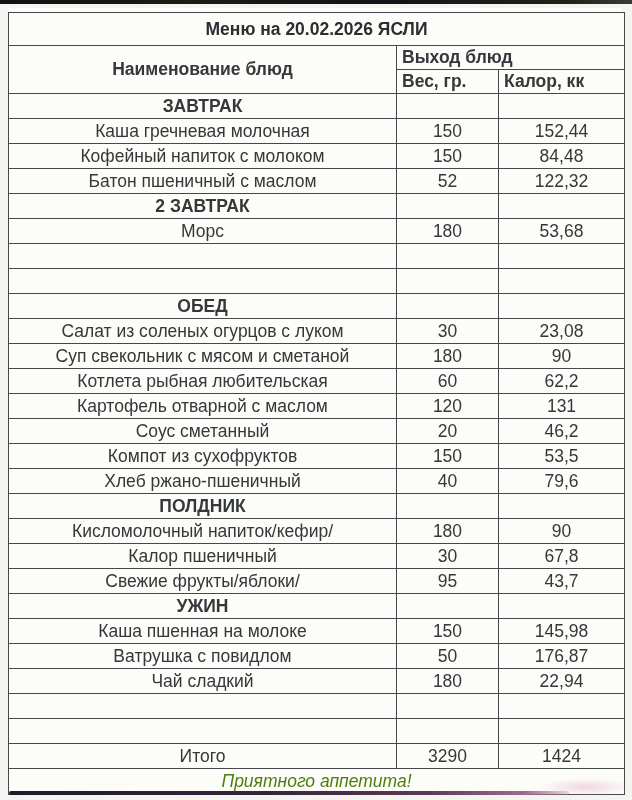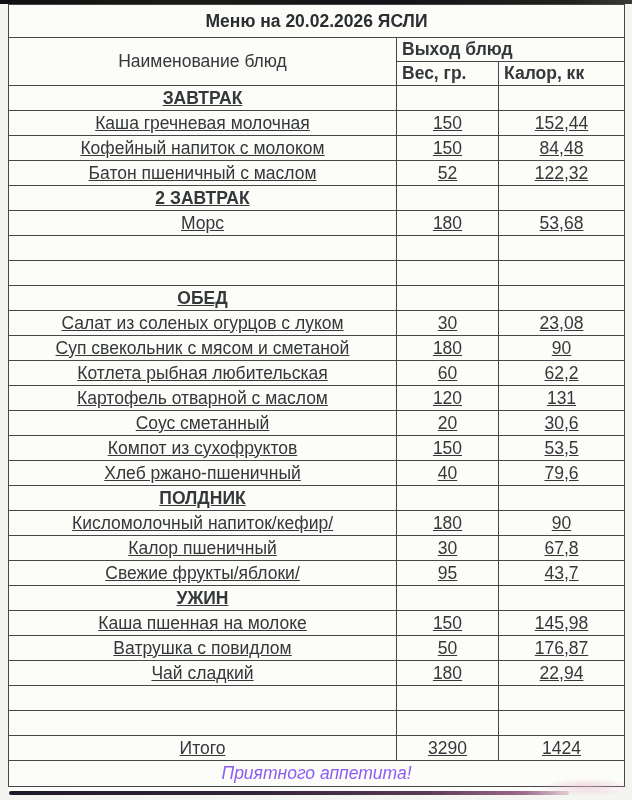--- a/index.html
+++ b/index.html
@@ -12,48 +12,48 @@
   .scan-top-line{
     position:absolute;top:0;left:0;width:632px;height:4px;
     background:linear-gradient(90deg,#101012,#1d1b15 30%,#121218 60%,#24211c 90%,#3a3a36);
   }
   .paper{
     position:absolute;top:8px;left:8px;width:614px;height:783px;
     background:#fcfcf9;
   }
   table.menu{
     border-collapse:collapse;table-layout:fixed;
-    width:616px;position:absolute;top:4px;left:8px;
+    width:616px;position:absolute;top:12px;left:8px;
     background:#fcfcf9;
   }
   table.menu td{
     border:1.6px solid #46474c;
     padding:0 5px;
     vertical-align:middle;
     font-size:17.5px;
     overflow:hidden;white-space:nowrap;
   }
   td.title-cell{
     height:32px;text-align:center;font-weight:bold;font-size:23px;color:#2a2e31;
   }
   td.name-header{
-    text-align:center;font-weight:normal;font-size:17.5px;margin-left:7px;
+    text-align:center;font-weight:bold;font-size:17.5px;margin-left:7px;
   }
   td.output-header{
     height:23px;text-align:left;font-weight:bold;font-size:17.5px;
   }
   td.sub-header{
     height:23px;text-align:left;font-weight:bold;font-size:17.5px;
   }
-  tbody#menu-body tr{height:25px;text-decoration:underline;}
+  tbody#menu-body tr{height:25px;}
   td.c-name{text-align:center;}
   td.c-name.section{text-align:center;font-weight:bold;}
   td.c-num{text-align:center;padding-right:6px;}
   td.footer-cell{
-    height:25px;text-align:center;font-style:italic;font-size:18.5px;color:#8b5cf6;
+    height:25px;text-align:center;font-style:italic;font-size:18.5px;color:#4d7c0f;
   }
   .scan-bottom-line{
     position:absolute;top:791px;left:9px;width:560px;height:3.5px;border-radius:2px;
     background:linear-gradient(90deg,#201a28,#33243a 45%,#5c3a56 75%,#a06a8d 92%,rgba(190,140,165,.35));
     filter:blur(.3px);
   }
   .scan-pink-smudge{
     position:absolute;top:778px;left:540px;width:92px;height:18px;border-radius:50%;
     background:radial-gradient(ellipse at center, rgba(228,186,200,.55), rgba(228,186,200,0) 70%);
   }
@@ -145,21 +145,21 @@
         <td class="c-num">62,2</td>
       </tr>
       <tr>
         <td class="c-name">Картофель отварной с маслом</td>
         <td class="c-num">120</td>
         <td class="c-num">131</td>
       </tr>
       <tr>
         <td class="c-name">Соус сметанный</td>
         <td class="c-num">20</td>
-        <td class="c-num">30,6</td>
+        <td class="c-num">46,2</td>
       </tr>
       <tr>
         <td class="c-name">Компот из сухофруктов</td>
         <td class="c-num">150</td>
         <td class="c-num">53,5</td>
       </tr>
       <tr>
         <td class="c-name">Хлеб ржано-пшеничный</td>
         <td class="c-num">40</td>
         <td class="c-num">79,6</td>

